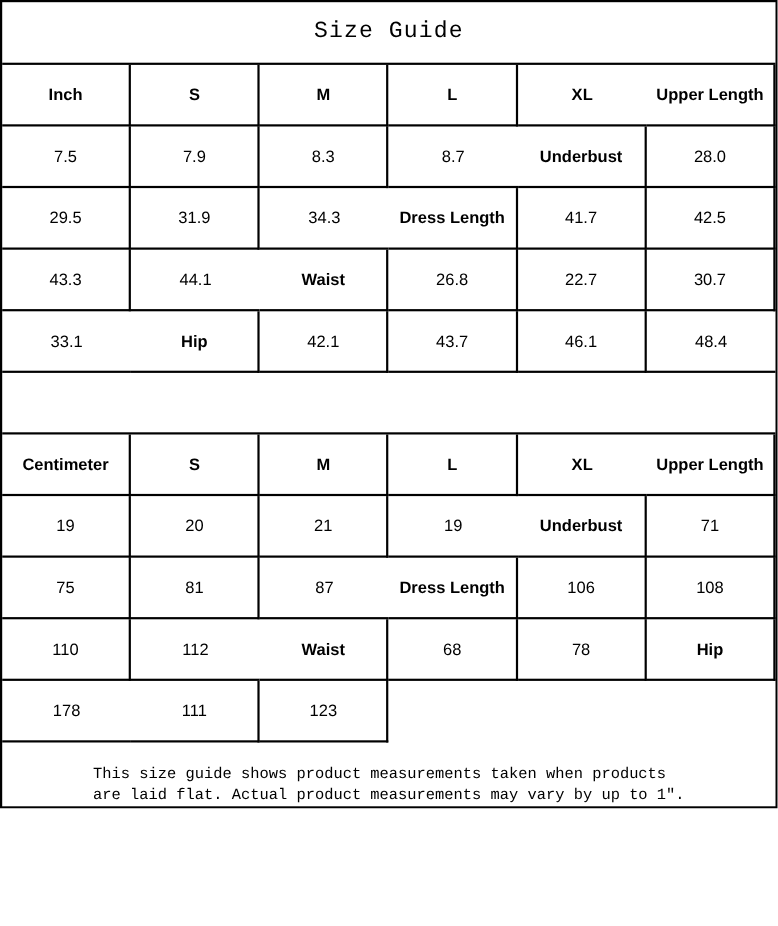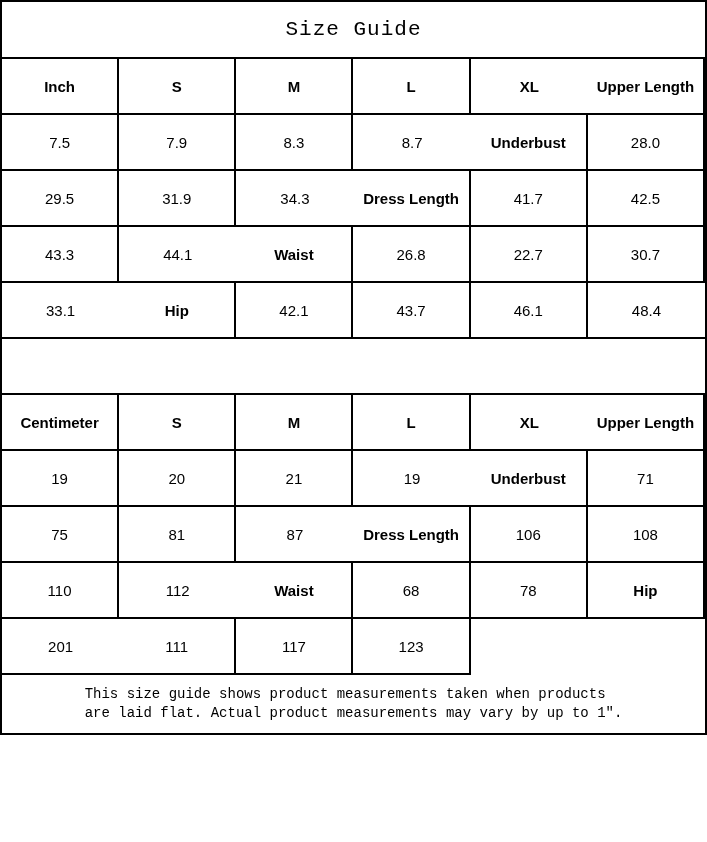--- a/index.html
+++ b/index.html
@@ -52,21 +52,21 @@
     font-weight: bold;
   }
   .gap-row {
     flex: 0 0 54px;
     height: 54px;
     border-bottom: 2px solid #000000;
   }
   .footer {
     flex: 1;
     display: flex;
-    align-items: center;
+    align-items: flex-end;
     justify-content: center;
     font-family: "Liberation Mono", "DejaVu Sans Mono", monospace;
     font-size: 14px;
   }
   .footer-inner {
     text-align: left;
     line-height: 19px;
   }
 </style>
 </head>
@@ -139,23 +139,22 @@
     <div class="c val">106</div>
     <div class="c val">108</div>
     <div class="c val">110</div>
     <div class="c val">112</div>
 
     <div class="c lab">Waist</div>
     <div class="c val">68</div>
     <div class="c val">78</div>
 
     <div class="c lab">Hip</div>
-    <div class="c val">201</div>
+    <div class="c val">178</div>
     <div class="c val">111</div>
-    <div class="c val">117</div>
     <div class="c val">123</div>
   </div>
 
   <div class="footer">
     <div class="footer-inner">
       <div>This size guide shows product measurements taken when products</div>
       <div>are laid flat. Actual product measurements may vary by up to 1″.</div>
     </div>
   </div>
 

